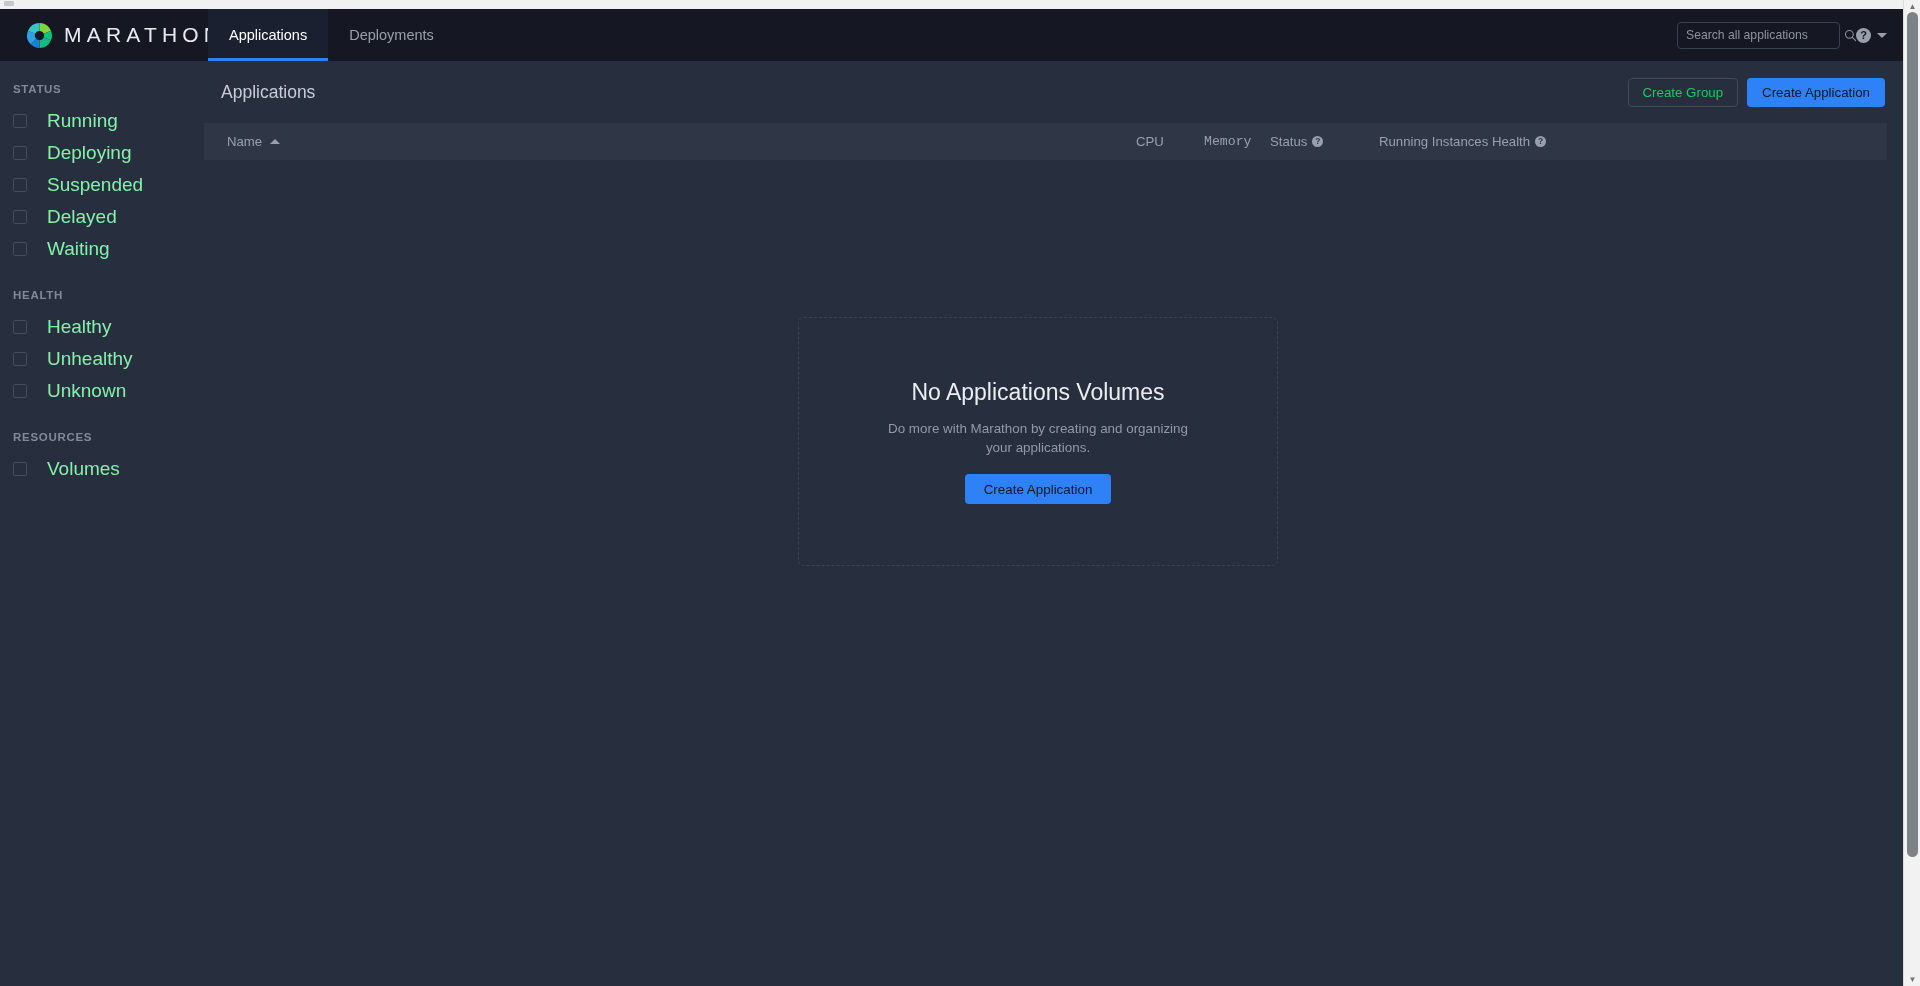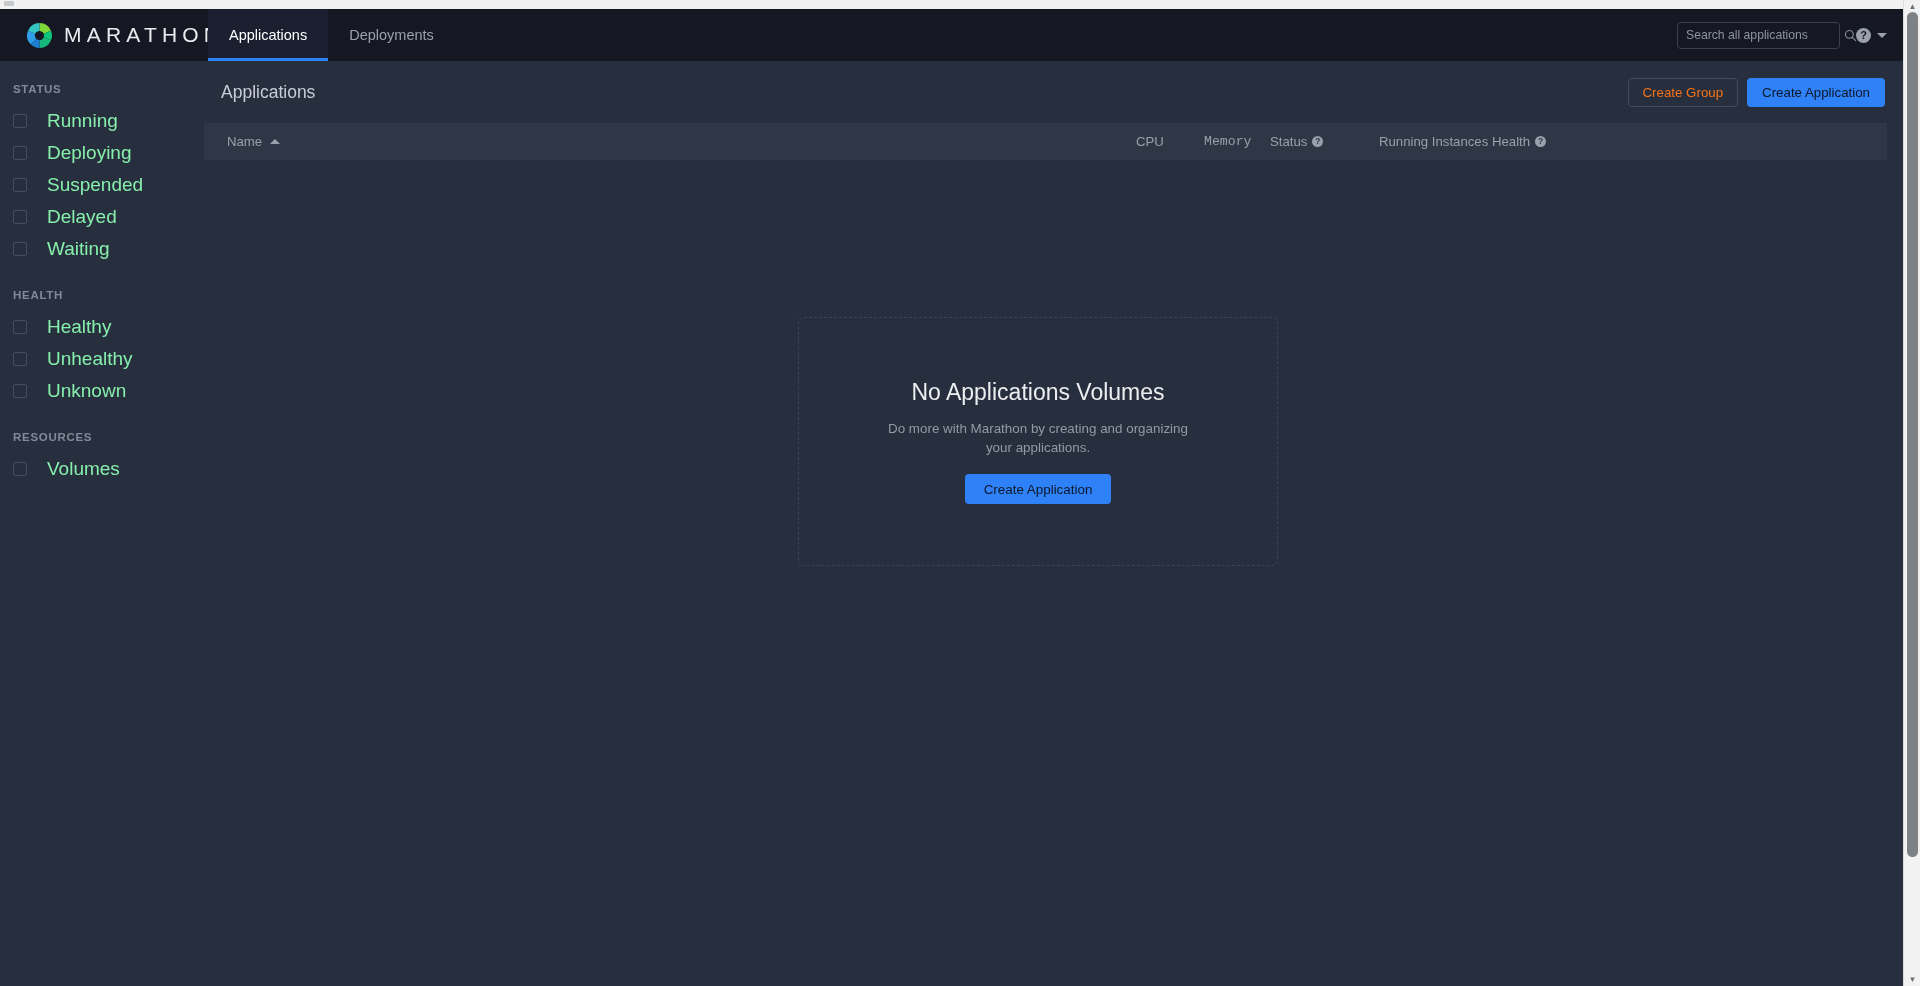--- a/index.html
+++ b/index.html
@@ -283,21 +283,21 @@
     justify-content: center;
     cursor: pointer;
     white-space: nowrap;
     font-family: "Liberation Sans", sans-serif;
     border: 1px solid transparent;
   }
 
   .btn-secondary {
     background: transparent;
     border-color: #434a5b;
-    color: #f97316;
+    color: #22c55e;
     padding: 0 14px;
   }
 
   .btn-primary {
     background: #2f81f7;
     color: #0f172a;
     padding: 0 14px;
   }
 
   

